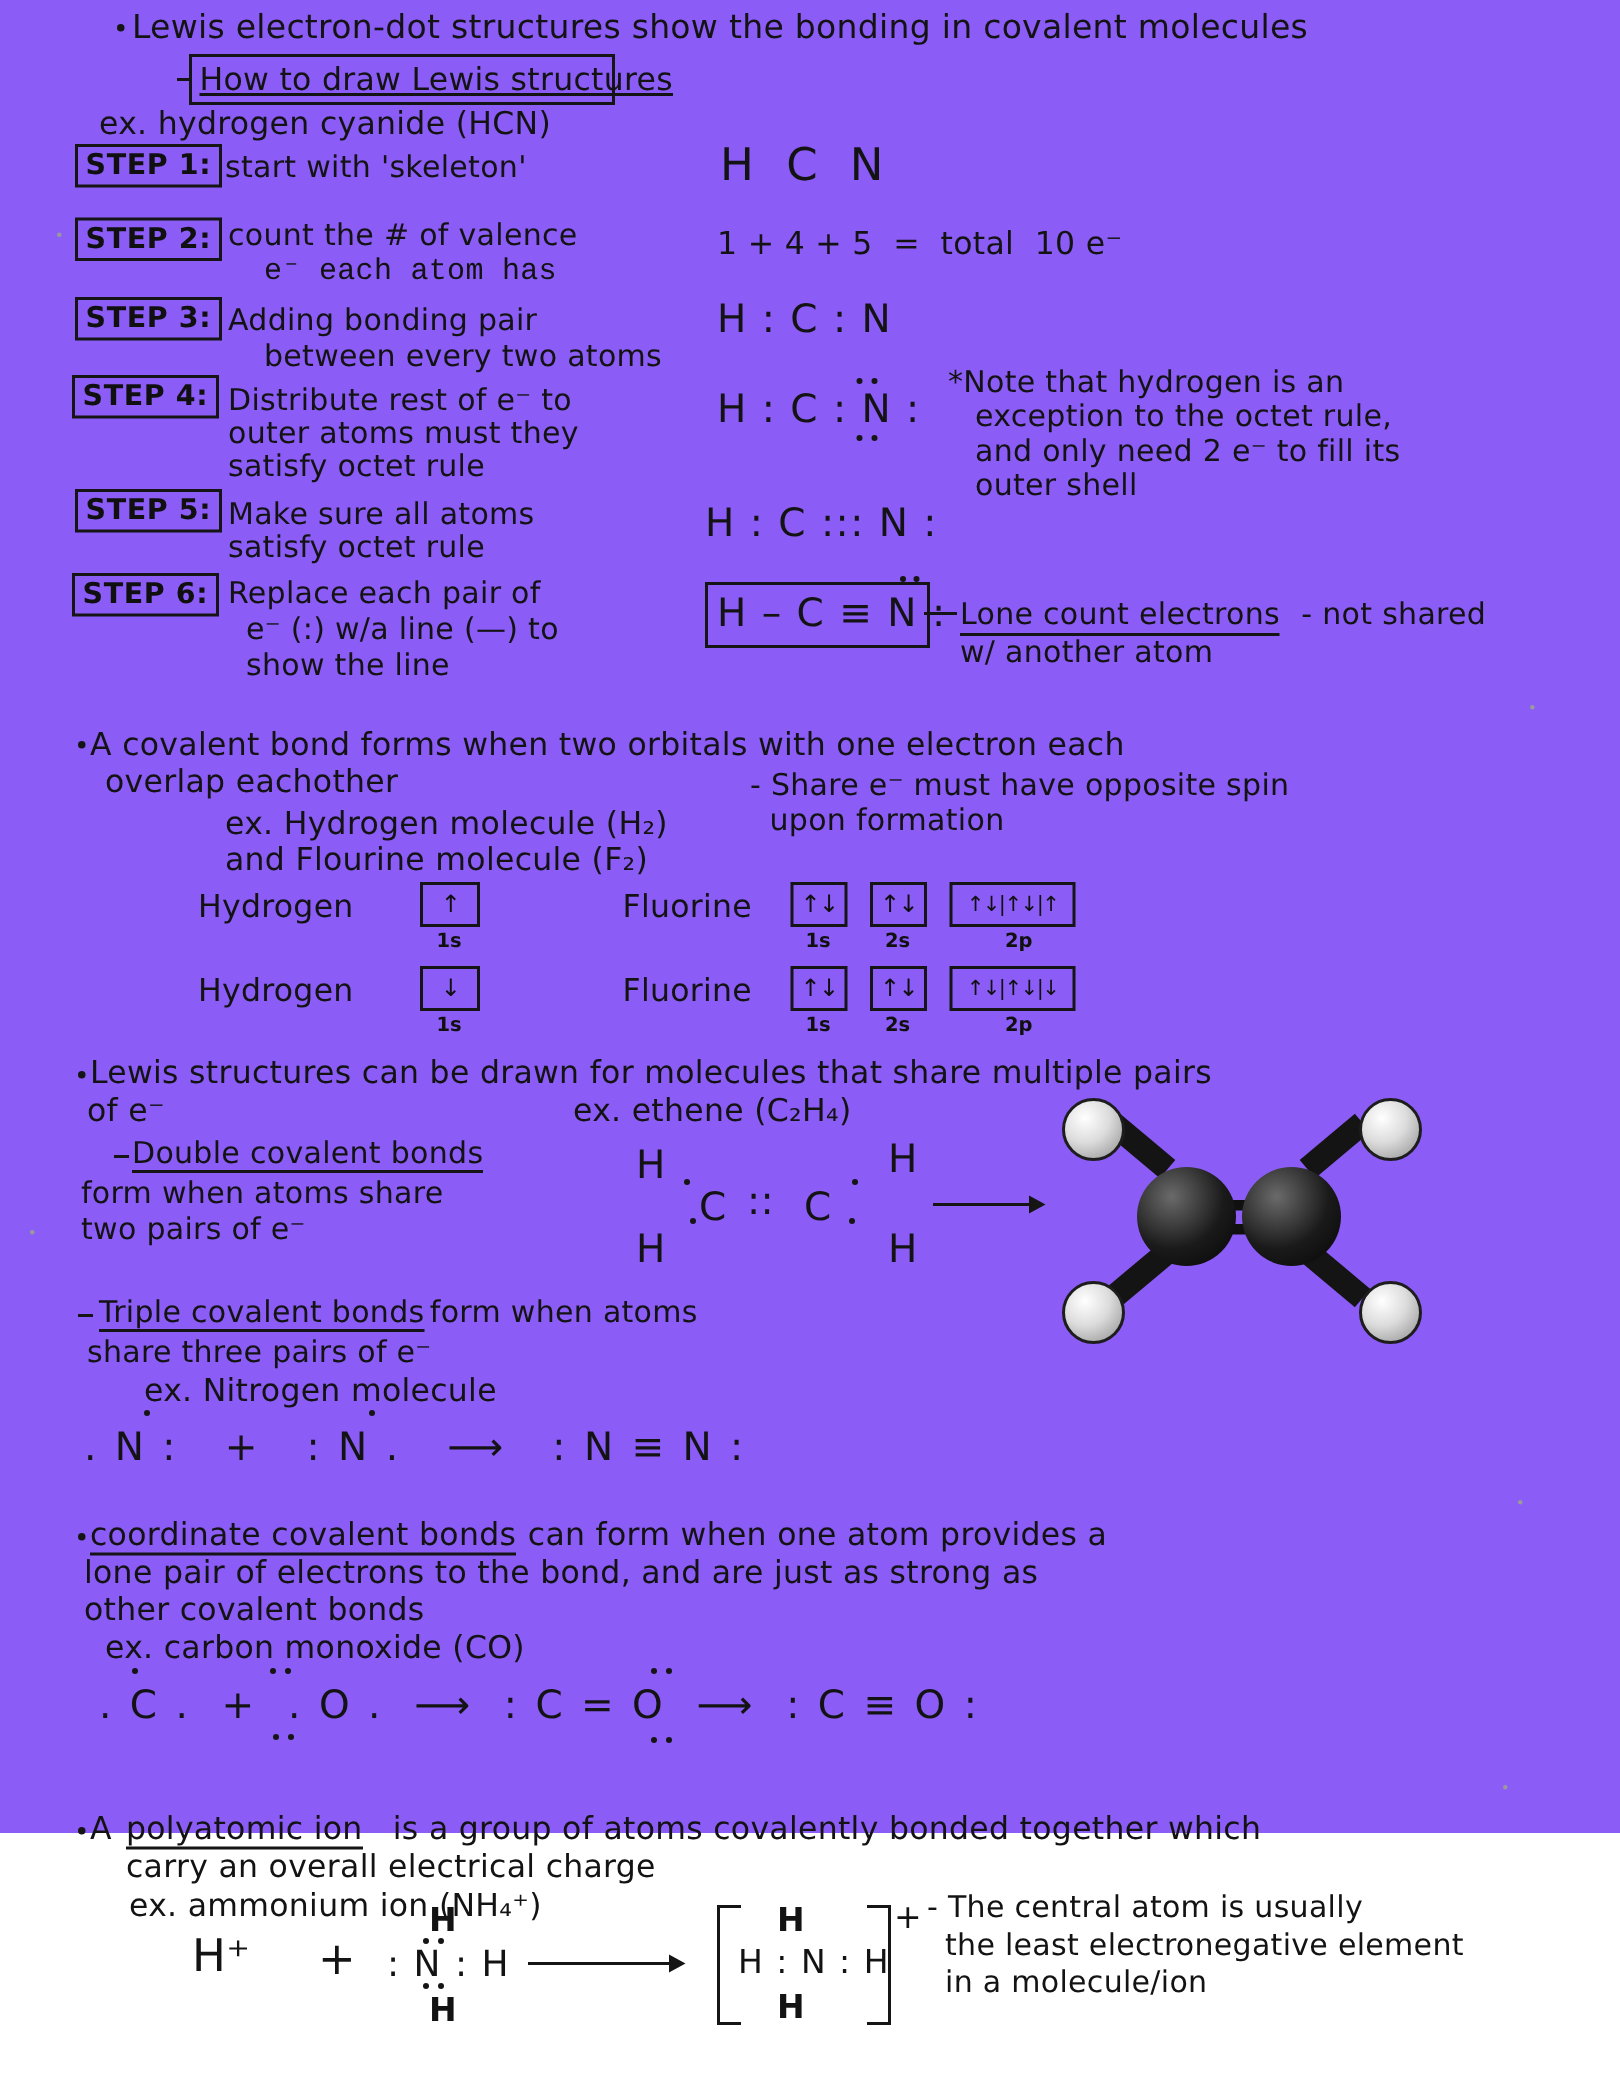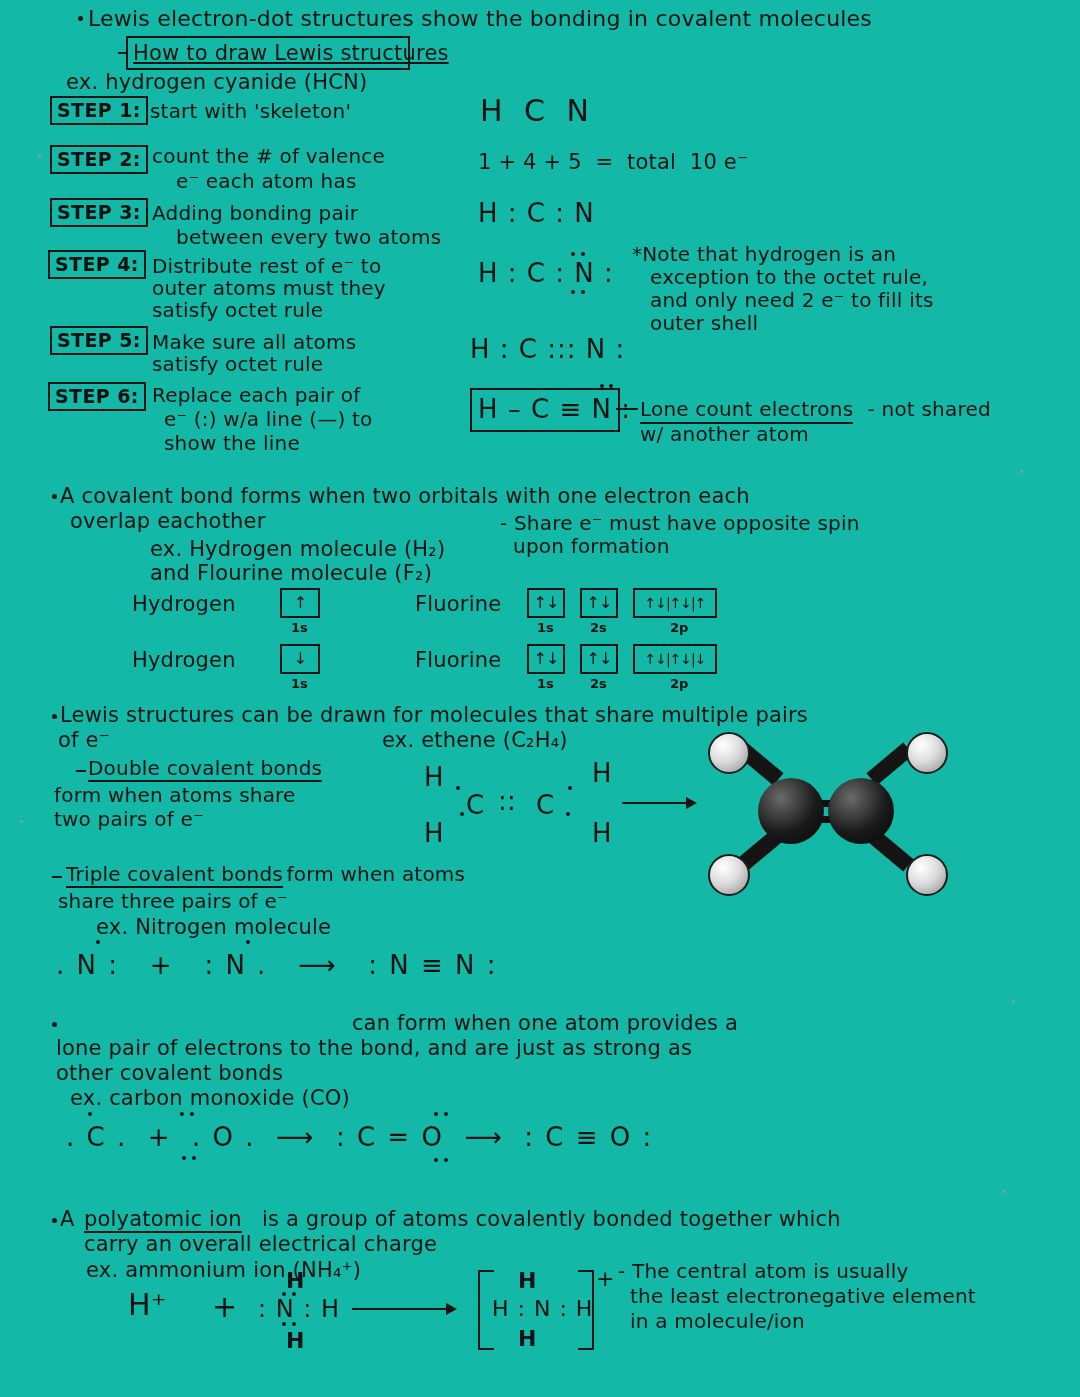--- a/index.html
+++ b/index.html
@@ -11,22 +11,22 @@
     width: 1080px;
     height: 1397px;
     position: relative;
     font-family: "DejaVu Sans", sans-serif;
     color: #101010;
     overflow: hidden;
   }
   .page {
     position: relative;
     width: 1080px;
-    height: 1397px;
-    background: #14b8a6;
+    height: 1222px;
+    background: #8b5cf6;
   }
   .hw {
     position: absolute;
     font-family: "DejaVu Sans", sans-serif;
     letter-spacing: 0.2px;
     line-height: 1.16;
     color: #131313;
     white-space: pre;
   }
   .sz20 { font-size: 20px; }
@@ -158,21 +158,21 @@
   <div class="hw sz21" style="left:133px; top:41px; text-decoration:underline;">How to draw Lewis structures</div>
 
   <div class="hw sz21" style="left:66px; top:70px;">ex. hydrogen cyanide (HCN)</div>
 
   <div class="stepbox" style="left:50px; top:96px;">STEP 1:</div>
   <div class="hw sz20" style="left:150px; top:100px;">start with 'skeleton'</div>
   <div class="hw sz30" style="left:480px; top:94px; letter-spacing:6px;">H C N</div>
 
   <div class="stepbox" style="left:50px; top:145px;">STEP 2:</div>
   <div class="hw sz20" style="left:152px; top:145px;">count the # of valence</div>
-  <div class="hw sz20" style="left:176px; top:170px;">e⁻ each atom has</div>
+  <div class="hw sz20" style="left:176px; top:170px;font-family:Liberation Mono, monospace;">e⁻ each atom has</div>
   <div class="hw sz21" style="left:478px; top:150px;">1 + 4 + 5  =  total  10 e⁻</div>
 
   <div class="stepbox" style="left:50px; top:198px;">STEP 3:</div>
   <div class="hw sz20" style="left:152px; top:202px;">Adding bonding pair</div>
   <div class="hw sz20" style="left:176px; top:226px;">between every two atoms</div>
   <div class="hw sz26" style="left:478px; top:198px; letter-spacing:1px;">H : C : N</div>
 
   <div class="stepbox" style="left:48px; top:250px;">STEP 4:</div>
   <div class="hw sz20" style="left:152px; top:255px;">Distribute rest of e⁻ to</div>
   <div class="hw sz20" style="left:152px; top:277px;">outer atoms must they</div>
@@ -308,20 +308,21 @@
   <div class="dash" style="left:52px; top:876px;"></div>
   <div class="hw sz20" style="left:66px; top:863px; border-bottom:2px solid #151515;">Triple covalent bonds</div>
   <div class="hw sz20" style="left:280px; top:863px;"> form when atoms</div>
   <div class="hw sz20" style="left:58px; top:890px;">share three pairs of e⁻</div>
   <div class="hw sz21" style="left:96px; top:915px;">ex. Nitrogen molecule</div>
   <div class="hw sz26" style="left:56px; top:950px; letter-spacing:2px;">. N :   +   : N .   ⟶   : N ≡ N :</div>
   <div class="bullet-dot" style="left:96px; top:940px; width:4px; height:4px;"></div>
   <div class="bullet-dot" style="left:246px; top:940px; width:4px; height:4px;"></div>
 
   <div class="bullet-dot" style="left:52px; top:1022px;"></div>
+  <div class="hw sz21" style="left:60px; top:1011px; border-bottom:2px solid #151515;">coordinate covalent bonds</div>
   <div class="hw sz21" style="left:345px; top:1011px;"> can form when one atom provides a</div>
   <div class="hw sz21" style="left:56px; top:1036px;">lone pair of electrons to the bond, and are just as strong as</div>
   <div class="hw sz21" style="left:56px; top:1061px;">other covalent bonds</div>
   <div class="hw sz21" style="left:70px; top:1086px;">ex. carbon monoxide (CO)</div>
   <div class="hw sz26" style="left:66px; top:1122px; letter-spacing:2px;">. C .  +  . O .  ⟶  : C = O  ⟶  : C ≡ O :</div>
   <div class="bullet-dot" style="left:88px; top:1112px; width:4px; height:4px;"></div>
   <div class="bullet-dot" style="left:180px; top:1112px; width:4px; height:4px;"></div>
   <div class="bullet-dot" style="left:190px; top:1112px; width:4px; height:4px;"></div>
   <div class="bullet-dot" style="left:182px; top:1156px; width:4px; height:4px;"></div>
   <div class="bullet-dot" style="left:192px; top:1156px; width:4px; height:4px;"></div>

